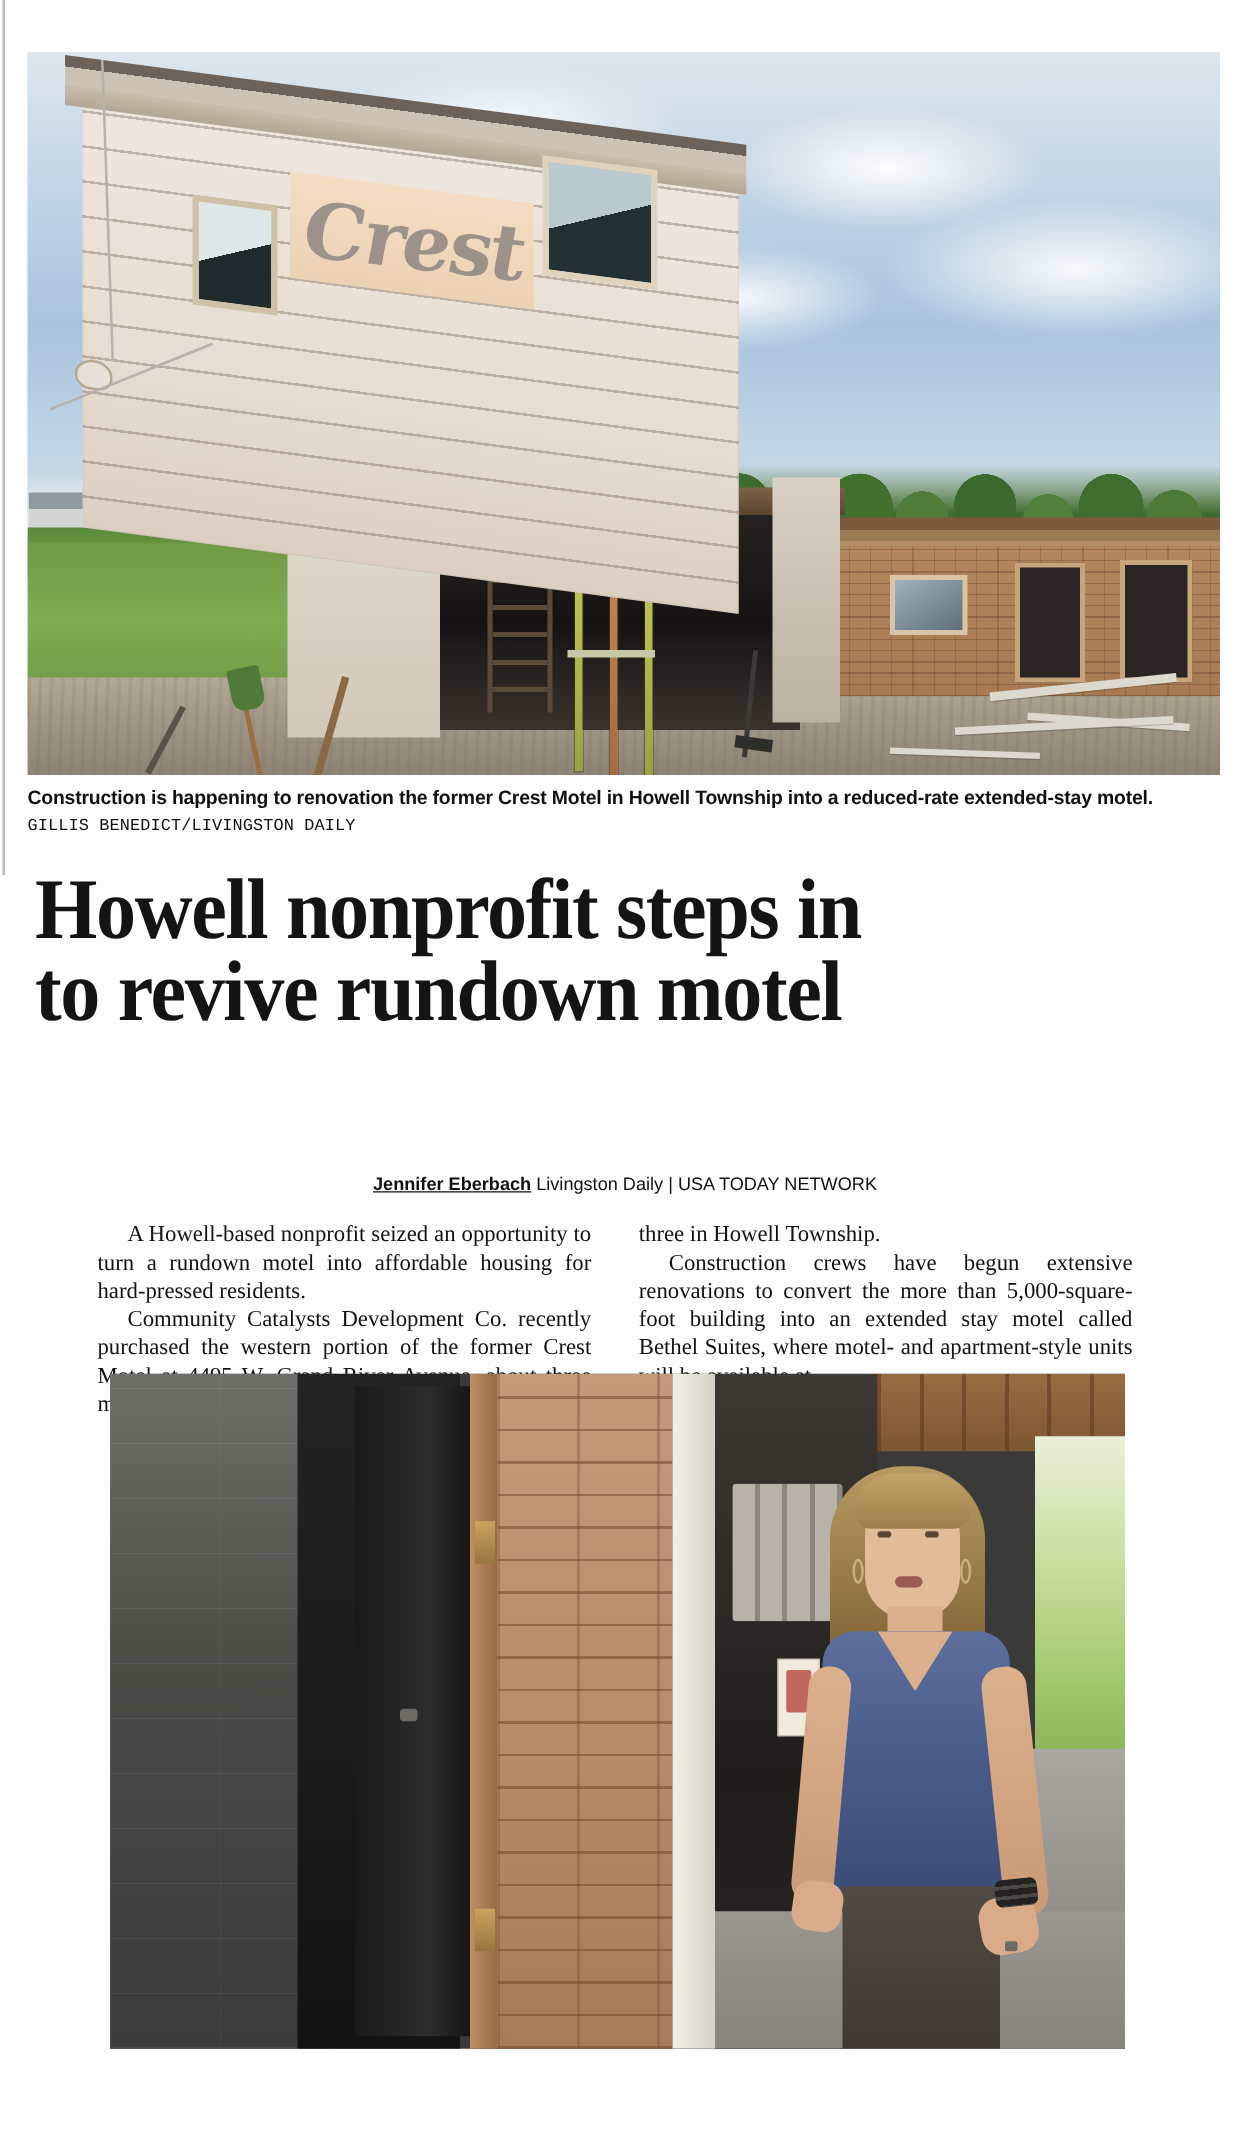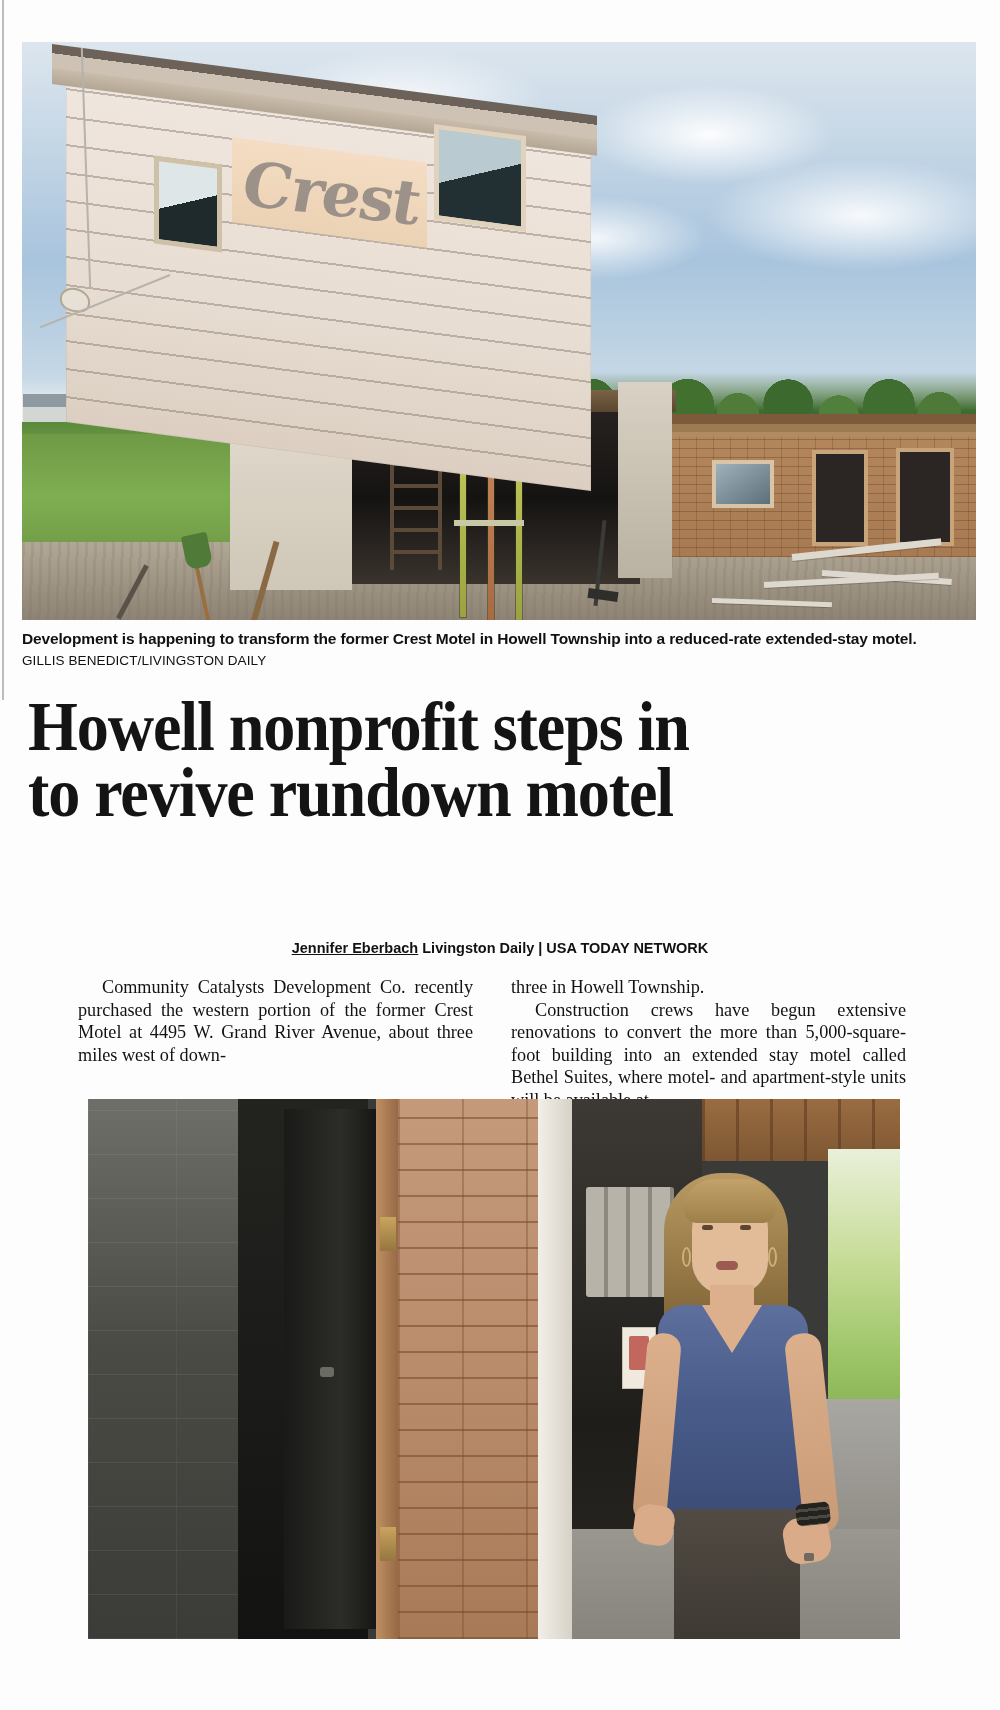--- a/index.html
+++ b/index.html
@@ -210,21 +210,21 @@
     position: absolute;
     font-family: "Liberation Sans", sans-serif;
     color: #111;
   }
   .cap-top {
     left: 22px; top: 628px; width: 930px;
     font-size: 15.5px; line-height: 21px; font-weight: 700;
     letter-spacing: -.15px;
   }
   .cap-credit {
-    font-weight: 400; font-size: 13.5px; letter-spacing: .1px;
+    font-weight: 400; font-size: 13.5px; letter-spacing: .1px; font-family: Liberation Mono, monospace;
   }
 
   
   .headline {
     position: absolute;
     left: 28px; top: 694px; width: 930px;
     font-family: "Liberation Serif", serif;
     font-weight: 700;
     font-size: 69px;
     line-height: 66px;
@@ -237,21 +237,21 @@
 
   
   .byline {
     position: absolute; left: 0; top: 940px; width: 1000px;
     text-align: center;
     font-family: "Liberation Sans", sans-serif;
     font-size: 14.5px;
     color: #111;
   }
   .byline .author { font-weight: 700; text-decoration: underline; }
-  .byline .org { font-weight: 700; margin-top: 48px; }
+  .byline .org { font-weight: 400; margin-top: 48px; }
 
   
   .cols {
     position: absolute; left: 78px; top: 976px;
     width: 828px;
     display: flex; gap: 38px;
   }
   .col { width: 395px; }
   .col p {
     font-family: "Liberation Serif", serif;
@@ -489,34 +489,35 @@
 
     <div class="win" style="left:132px;top:118px;width:68px;height:88px;"></div>
     <div class="win2" style="left:412px;top:88px;width:92px;height:96px;"></div>
 
     <div class="lamp"></div>
     <div class="antenna"></div>
     <div class="guy"></div>
   </div>
 
   <div class="caption cap-top">
-    <span>Development is happening to transform the former Crest Motel in Howell Township into a reduced-rate extended-stay motel.</span>
+    <span>Construction is happening to renovation the former Crest Motel in Howell Township into a reduced-rate extended-stay motel.</span>
     <span class="cap-credit">GILLIS BENEDICT/LIVINGSTON DAILY</span>
   </div>
 
   <h1 class="headline">Howell nonprofit steps in
 to revive rundown motel</h1>
 
   <div class="byline">
     <span class="author">Jennifer Eberbach</span>
     <span class="org">Livingston Daily | USA TODAY NETWORK</span>
   </div>
 
   <div class="cols">
     <div class="col">
+      <p>A Howell-based nonprofit seized an opportunity to turn a rundown motel into affordable housing for hard-pressed residents.</p>
       <p>Community Catalysts Development Co. recently purchased the western portion of the former Crest Motel at 4495 W. Grand River Avenue, about three miles west of down-</p>
     </div>
     <div class="col">
       <p class="noindent">three in Howell Township.</p>
       <p>Construction crews have begun extensive renovations to convert the more than 5,000-square-foot building into an extended stay motel called Bethel Suites, where motel- and apartment-style units will be available at</p>
       <p class="jumpline">See MOTEL, Page 2A</p>
     </div>
   </div>
 
   <div class="photo-bottom">

